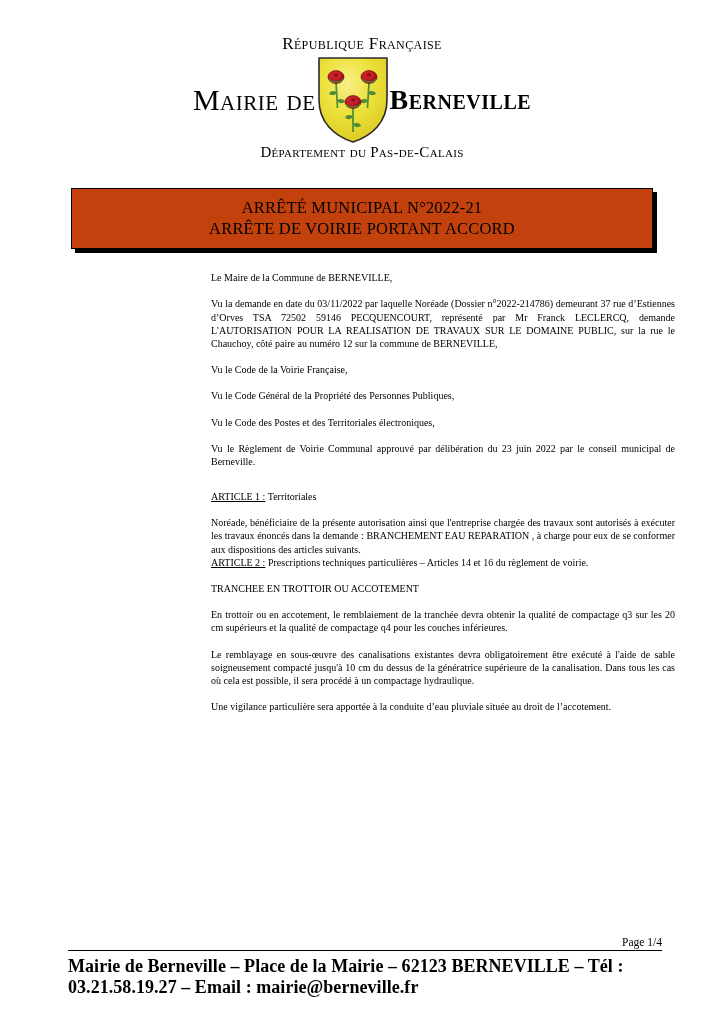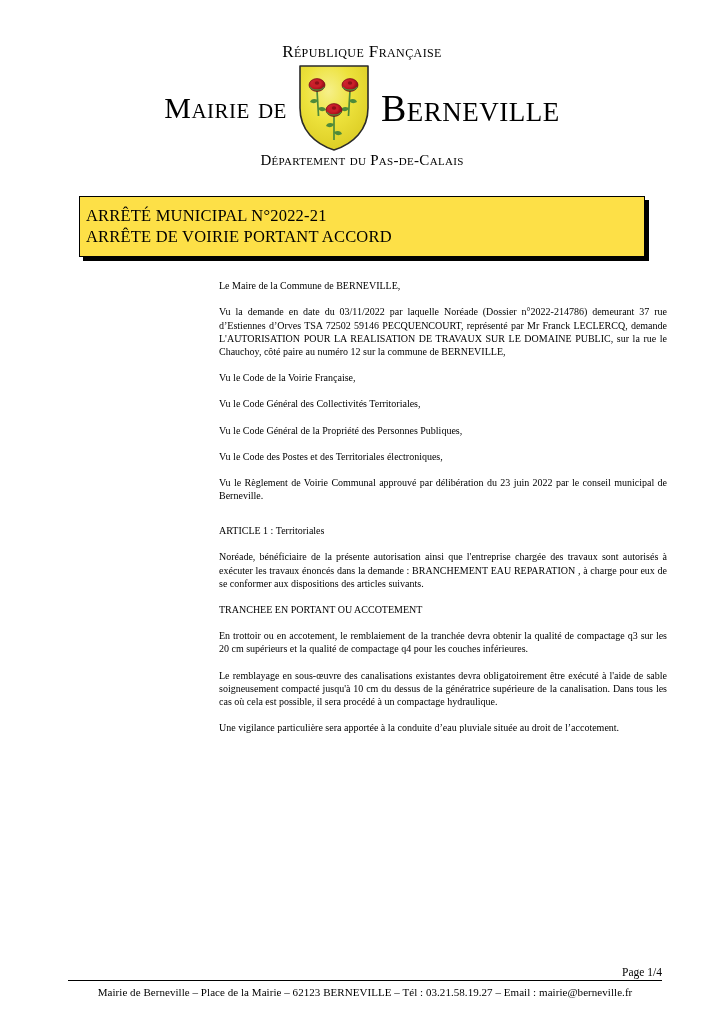--- a/index.html
+++ b/index.html
@@ -14,21 +14,21 @@
     overflow: hidden;
     font-family: "Liberation Serif", "DejaVu Serif", serif;
     color: #000000;
   }
 
   .page {
     position: relative;
     width: 724px;
     height: 1024px;
     box-sizing: border-box;
-    padding: 17px;
+    padding: 9px;
     border-radius: 32px;
   }
 
   
   .header {
     text-align: center;
     padding-top: 26px;
   }
   .republique {
     font-family: "Liberation Serif", "DejaVu Serif", serif;
@@ -36,36 +36,36 @@
     font-size: 17px;
     letter-spacing: 0.4px;
     line-height: 1;
     margin: 0 0 4px 0;
   }
 
   .mairie-row {
     display: flex;
     align-items: center;
     justify-content: center;
-    gap: 10px;
     margin-top: 2px;
   }
   .mairie-de {
     font-variant: small-caps;
     font-size: 30px;
     letter-spacing: 0.5px;
     line-height: 1;
     white-space: nowrap;
   }
   .berneville {
     font-variant: small-caps;
-    font-size: 38px;
+    font-size: 28px;
     letter-spacing: 0.5px;
     line-height: 1;
     white-space: nowrap;
+    font-weight: bold;
   }
 
   
   .blason {
     width: 74px;
     height: 88px;
     flex: 0 0 auto;
     display: block;
   }
 
@@ -76,22 +76,22 @@
   }
 
   
   .title-box-wrap {
     margin: 27px 62px 0 62px;
     position: relative;
   }
   .title-box {
     border: 1.2px solid #000;
     box-shadow: 4px 4px 0 0 #000;
-    background: #fde047;
-    text-align: left;
+    background: #c2410c;
+    text-align: center;
     padding: 8px 6px 9px 6px;
   }
   .title-line {
     font-size: 16.5px;
     line-height: 1.28;
     letter-spacing: 0.2px;
   }
 
   
   .content {
@@ -105,21 +105,21 @@
     text-align: justify;
     text-justify: inter-word;
   }
   p.gap-before { margin-top: 13px; }
 
   .center-bold {
     text-align: center !important;
     font-weight: bold;
     letter-spacing: 0.3px;
   }
-  .u { }
+  .u { text-decoration: underline; }
 
   .section-head {
     margin-top: 13px;
     font-size: 14.2px;
     line-height: 1.32;
   }
 
   
   .footer {
     position: absolute;
@@ -131,23 +131,22 @@
     text-align: right;
     font-size: 11.5px;
     margin-bottom: 2px;
   }
   .footer-rule {
     border: 0;
     border-top: 1px solid #000;
     margin: 0 0 5px 0;
   }
   .footer-text {
-    text-align: center;
-    font-size: 11px;
-    font-weight: normal;
+    font-size: 18px;
+    font-weight: bold;
     letter-spacing: 0.05px;
   }
 </style>
 </head>
 <body>
 
 <div class="page">
 
   <div class="header">
 
@@ -217,32 +216,32 @@
     </div>
   </div>
 
   <div class="content">
 
     <p>Le Maire de la Commune de BERNEVILLE,</p>
 
     <p class="gap-before">Vu la demande en date du 03/11/2022 par laquelle Noréade (Dossier n°2022-214786) demeurant 37 rue d’Estiennes d’Orves TSA 72502 59146 PECQUENCOURT, représenté par Mr Franck LECLERCQ, demande L'AUTORISATION POUR LA REALISATION DE TRAVAUX SUR LE DOMAINE PUBLIC, sur la rue le Chauchoy, côté paire au numéro 12 sur la commune de BERNEVILLE,</p>
 
     <p class="gap-before">Vu le Code de la Voirie Française,</p>
-    <p class="gap-before">Vu le Code Général des Collectivités Territoriales,</p>
     <p class="gap-before">Vu le Code Général de la Propriété des Personnes Publiques,</p>
     <p class="gap-before">Vu le Code des Postes et des Territoriales électroniques,</p>
     <p class="gap-before">Vu le Règlement de Voirie Communal approuvé par délibération du 23 juin 2022 par le conseil municipal de Berneville.</p>
 
 
     <p class="section-head" style="margin-top:22px;"><span class="u">ARTICLE 1 :</span><span> Territoriales</span></p>
 
     <p class="gap-before">Noréade, bénéficiaire de la présente autorisation ainsi que l'entreprise chargée des travaux sont autorisés à exécuter les travaux énoncés dans la demande : BRANCHEMENT EAU REPARATION , à charge pour eux de se conformer aux dispositions des articles suivants.</p>
 
-
-    <p class="gap-before">TRANCHEE EN PORTANT OU ACCOTEMENT</p>
+    <p class="section-head"><span class="u">ARTICLE 2 :</span><span> Prescriptions techniques particulières – Articles 14 et 16 du règlement de voirie.</span></p>
+
+    <p class="gap-before">TRANCHEE EN TROTTOIR OU ACCOTEMENT</p>
 
     <p class="gap-before">En trottoir ou en accotement, le remblaiement de la tranchée devra obtenir la qualité de compactage q3 sur les 20 cm supérieurs et la qualité de compactage q4 pour les couches inférieures.</p>
 
     <p class="gap-before">Le remblayage en sous-œuvre des canalisations existantes devra obligatoirement être exécuté à l'aide de sable soigneusement compacté jusqu'à 10 cm du dessus de la génératrice supérieure de la canalisation. Dans tous les cas où cela est possible, il sera procédé à un compactage hydraulique.</p>
 
     <p class="gap-before">Une vigilance particulière sera apportée à la conduite d’eau pluviale située au droit de l’accotement.</p>
 
   </div>
 
   <div class="footer">

